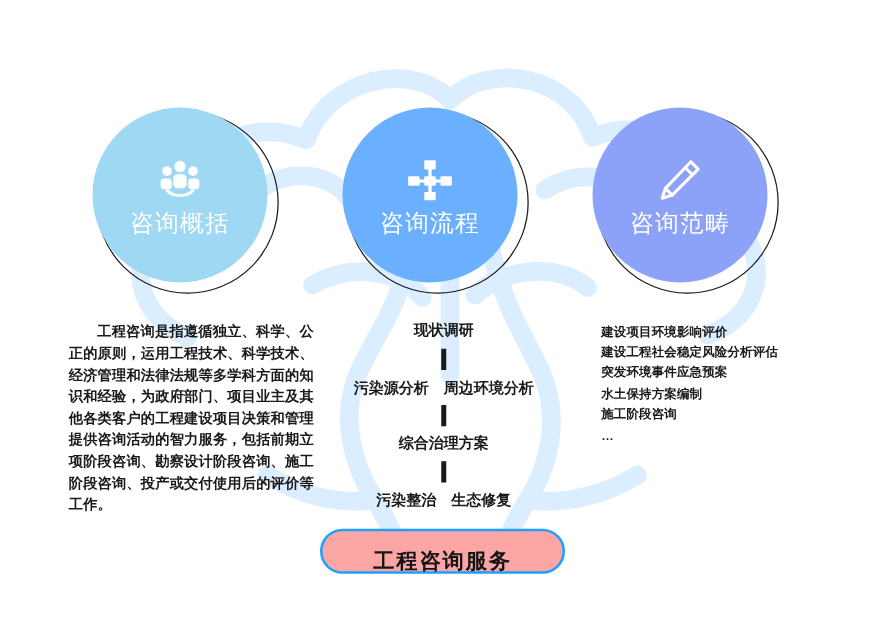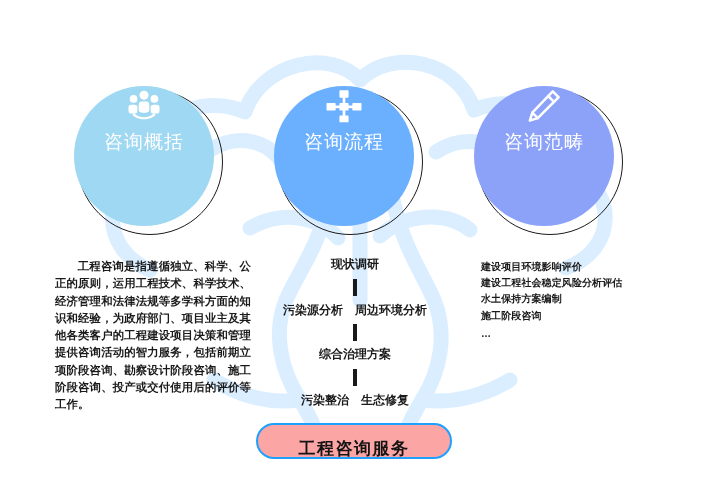--- a/index.html
+++ b/index.html
@@ -63,20 +63,21 @@
   .node-fill {
     position: absolute;
     left: 0px;
     top: 0px;
     width: 140px;
     height: 140px;
     border-radius: 50%;
     display: flex;
     flex-direction: column;
     align-items: center;
+    justify-content: center;
   }
 
   .node-icon {
     width: 40px;
     height: 40px;
     display: block;
     margin-bottom: 2px;
   }
 
   .node-label {
@@ -285,20 +286,21 @@
       <div class="flow-bar"></div>
       <div class="flow-pair">
         <span>污染整治</span>
         <span>生态修复</span>
       </div>
     </div>
 
     <div class="col-right">
       <div class="list-item">建设项目环境影响评价</div>
       <div class="list-item">建设工程社会稳定风险分析评估</div>
+      <div class="list-item">突发环境事件应急预案</div>
       <div class="list-item">水土保持方案编制</div>
       <div class="list-item">施工阶段咨询</div>
       <div class="ellipsis">…</div>
     </div>
 
   </div>
 
   <div class="bottom-pill">
     <span class="bottom-pill-label">工程咨询服务</span>
   </div>

